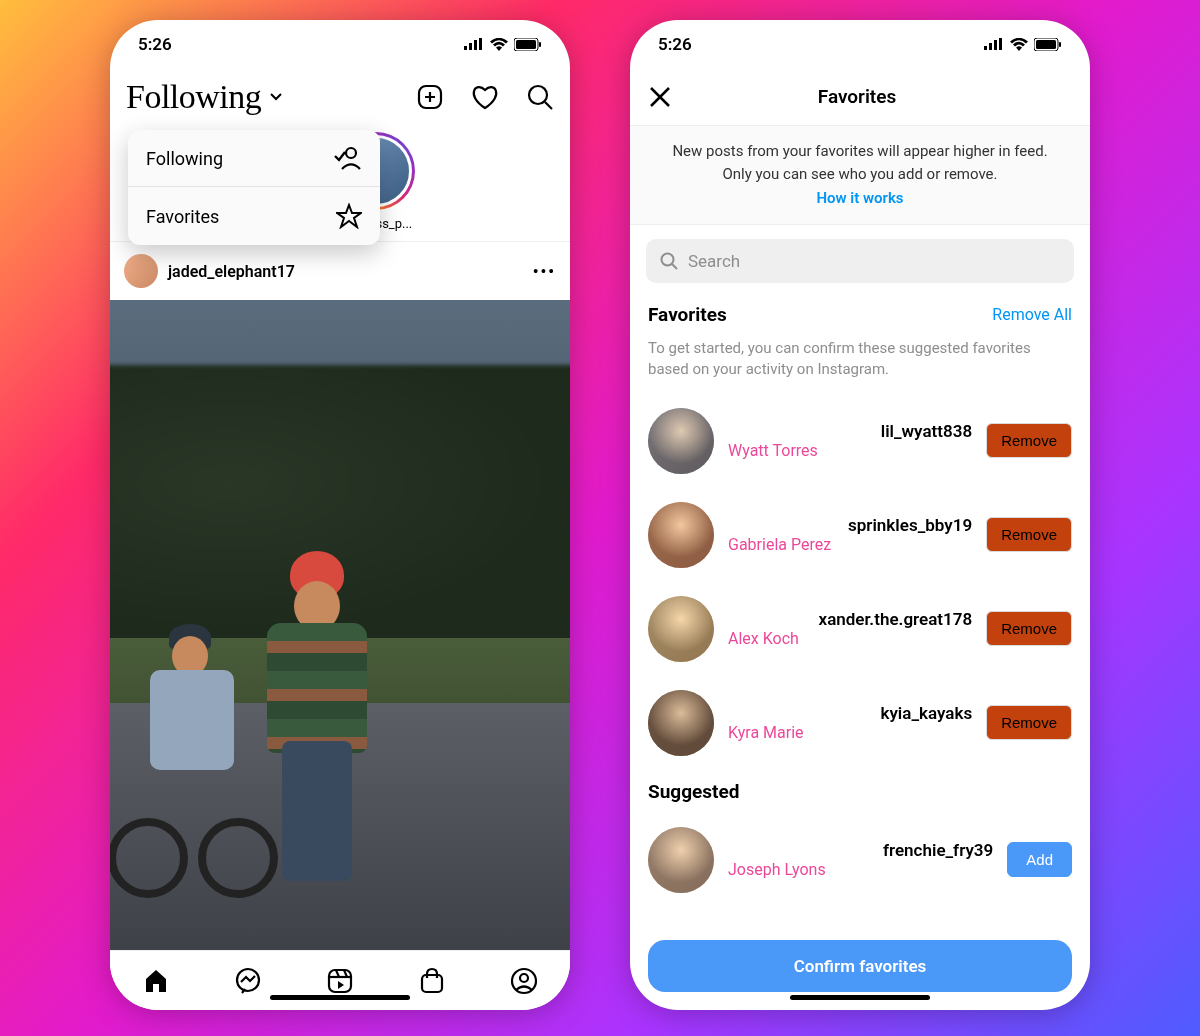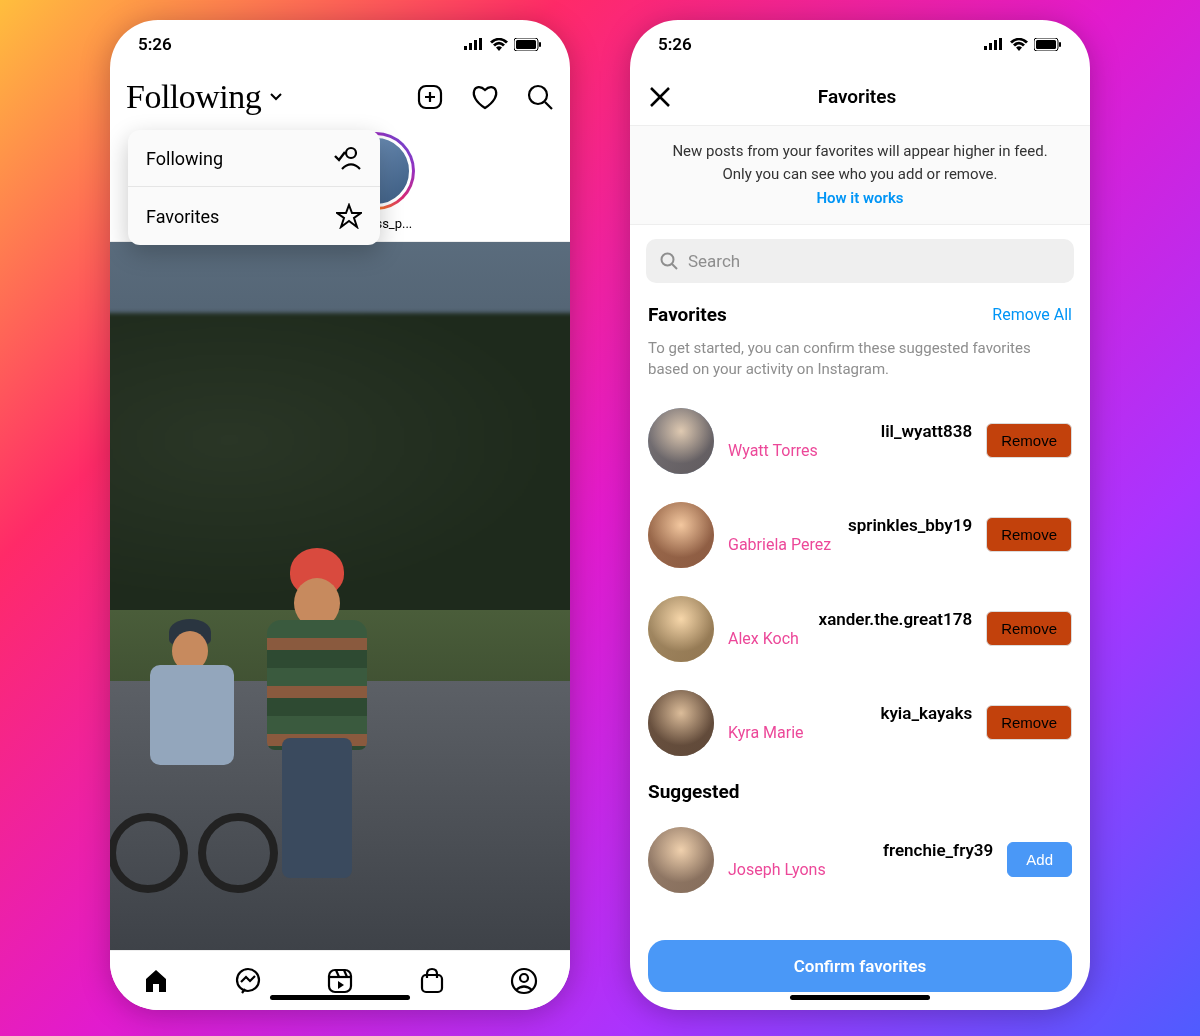--- a/index.html
+++ b/index.html
@@ -292,20 +292,25 @@
       <span class="story-label">liam_bean...</span>
     </div>
     <div class="story">
       <div class="story-ring">
           <div class="story-avatar av-c1"></div>
         </div>
       <span class="story-label">princess_p...</span>
     </div>
   </div>
 
+  <div class="post-header">
+    <div class="post-av"></div>
+    <span class="post-user">jaded_elephant17</span>
+    <span class="post-more">•••</span>
+  </div>
 
   <div class="post-image">
     <div class="trees"></div>
     <div class="grass"></div>
     <div class="road"></div>
     <div class="bike-person">
       <div class="bp-helmet"></div>
         <div class="bp-head"></div>
         <div class="bp-jacket"></div>
       <div class="wheel w1"></div>

